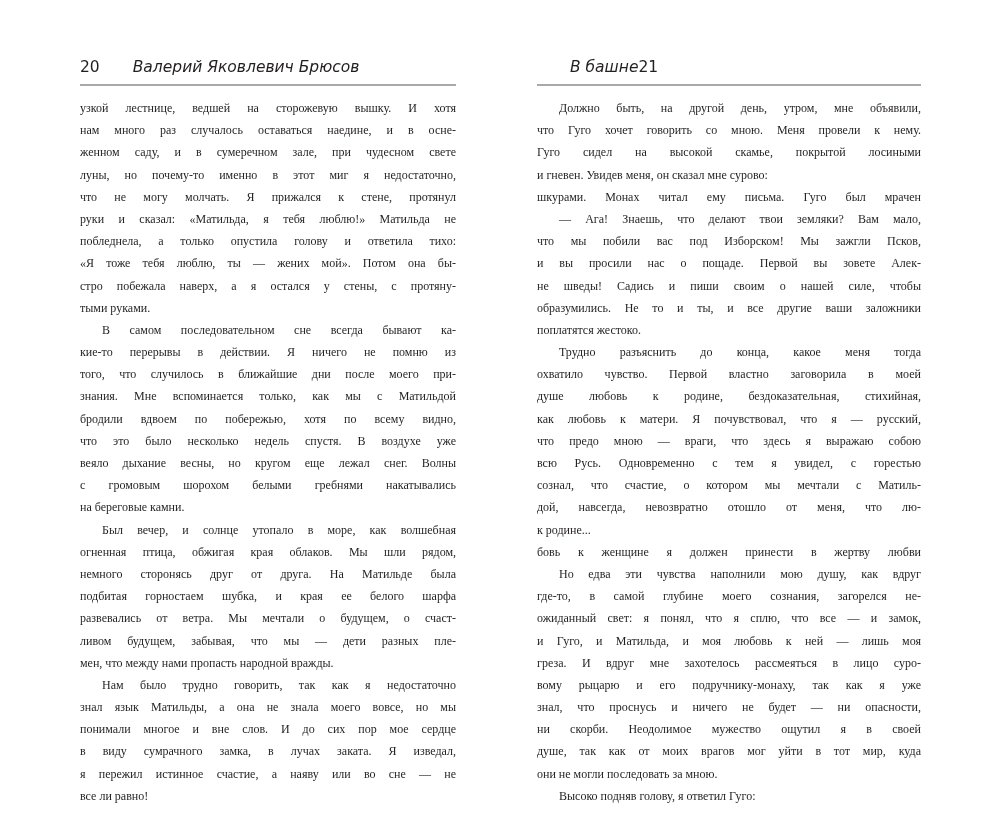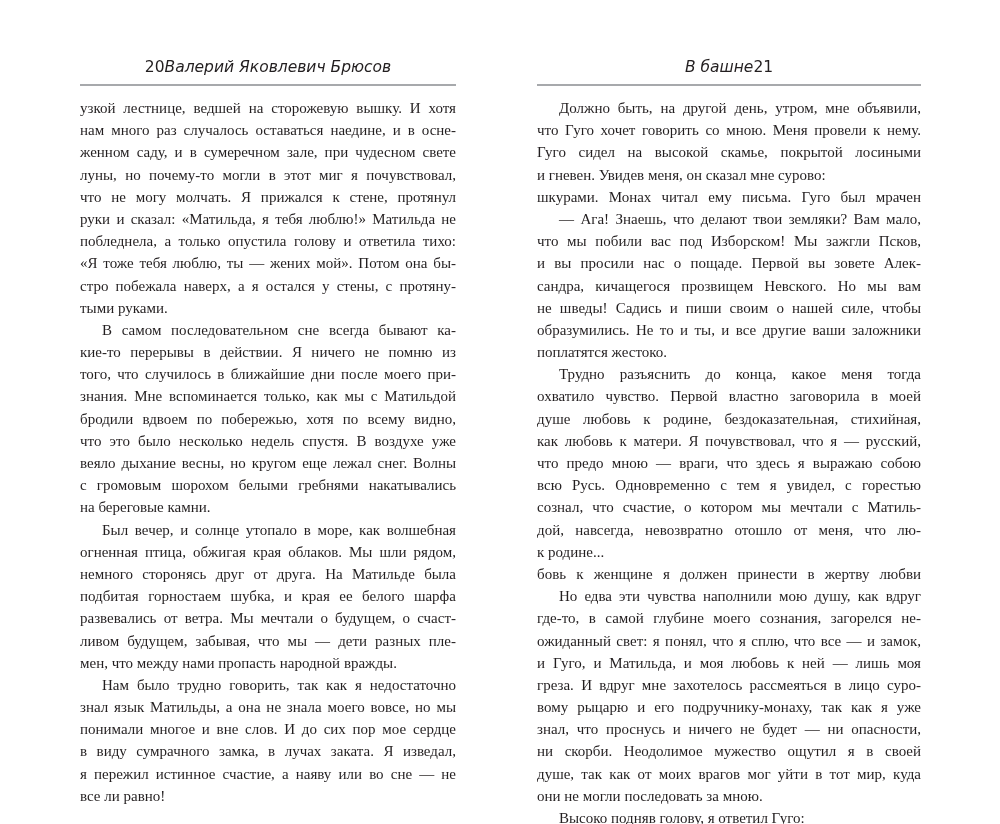--- a/index.html
+++ b/index.html
@@ -1,49 +1,49 @@
 <!DOCTYPE html>
 <html><head>
 <meta charset="utf-8">
 <style>
   html, body { margin: 0; padding: 0; background: #ffffff; }
   body { width: 1000px; height: 824px; position: relative; overflow: hidden; }
   .page { position: absolute; top: 58px; width: 376px; color: #231f20; }
   .page.left { left: 80px; }
   .page.right { left: 537px; width: 384px; }
   .running-head {
-    display: flex; justify-content: center; align-items: baseline;
+    display: flex; justify-content: flex-start; align-items: baseline;
     font-family: "DejaVu Sans", sans-serif; font-size: 15.5px; color: #231f20;
     height: 26px; border-bottom: 2px solid #a7a9ac; padding-bottom: 0;
   }
-  .running-head .title { font-style: italic; }
+  .running-head .title { font-style: italic; margin-left: 33px; }
   .running-head .num { font-style: normal; }
   .body-text { margin-top: 11px; }
   .para {
-    font-family: "Liberation Serif", serif; font-size: 15px; line-height: 22.2px;
+    font-family: "Liberation Serif", serif; font-size: 12px; line-height: 22.2px;
     text-align: justify; margin: 0; hyphens: manual;
   }
   .line { display: block; text-align: justify; text-align-last: justify; white-space: nowrap; height: 22.2px; }
   .line.last { text-align-last: left; }
   .line.first { padding-left: 22px; }
 </style>
 </head>
 <body>
 
 <div class="page left">
   <div class="running-head">
     <span class="num">20</span>
     <span class="title">Валерий Яковлевич Брюсов</span>
   </div>
   <div class="body-text">
       <p class="para">
         <span class="line">узкой лестнице, ведшей на сторожевую вышку. И хотя</span>
         <span class="line">нам много раз случалось оставаться наедине, и в осне-</span>
         <span class="line">женном саду, и в сумеречном зале, при чудесном свете</span>
-        <span class="line">луны, но почему-то могли в этот миг я почувствовал,</span>
+        <span class="line">луны, но почему-то именно в этот миг я недостаточно,</span>
         <span class="line">что не могу молчать. Я прижался к стене, протянул</span>
         <span class="line">руки и сказал: «Матильда, я тебя люблю!» Матильда не</span>
         <span class="line">побледнела, а только опустила голову и ответила тихо:</span>
         <span class="line">«Я тоже тебя люблю, ты — жених мой». Потом она бы-</span>
         <span class="line">стро побежала наверх, а я остался у стены, с протяну-</span>
         <span class="line last">тыми руками.</span>
       </p>
       <p class="para">
         <span class="line first">В самом последовательном сне всегда бывают ка-</span>
         <span class="line">кие-то перерывы в действии. Я ничего не помню из</span>
@@ -85,21 +85,20 @@
         <span class="line first">Должно быть, на другой день, утром, мне объявили,</span>
         <span class="line">что Гуго хочет говорить со мною. Меня провели к нему.</span>
         <span class="line">Гуго сидел на высокой скамье, покрытой лосиными</span>
         <span class="line last">и гневен. Увидев меня, он сказал мне сурово:</span>
         <span class="line">шкурами. Монах читал ему письма. Гуго был мрачен</span>
       </p>
       <p class="para">
         <span class="line first">— Ага! Знаешь, что делают твои земляки? Вам мало,</span>
         <span class="line">что мы побили вас под Изборском! Мы зажгли Псков,</span>
         <span class="line">и вы просили нас о пощаде. Первой вы зовете Алек-</span>
-        <span class="line">сандра, кичащегося прозвищем Невского. Но мы вам</span>
         <span class="line">не шведы! Садись и пиши своим о нашей силе, чтобы</span>
         <span class="line">образумились. Не то и ты, и все другие ваши заложники</span>
         <span class="line last">поплатятся жестоко.</span>
       </p>
       <p class="para">
         <span class="line first">Трудно разъяснить до конца, какое меня тогда</span>
         <span class="line">охватило чувство. Первой властно заговорила в моей</span>
         <span class="line">душе любовь к родине, бездоказательная, стихийная,</span>
         <span class="line">как любовь к матери. Я почувствовал, что я — русский,</span>
         <span class="line">что предо мною — враги, что здесь я выражаю собою</span>

